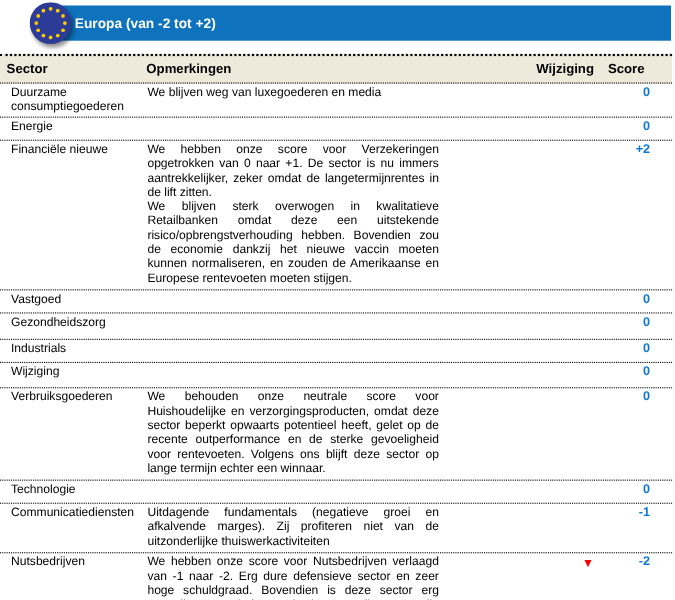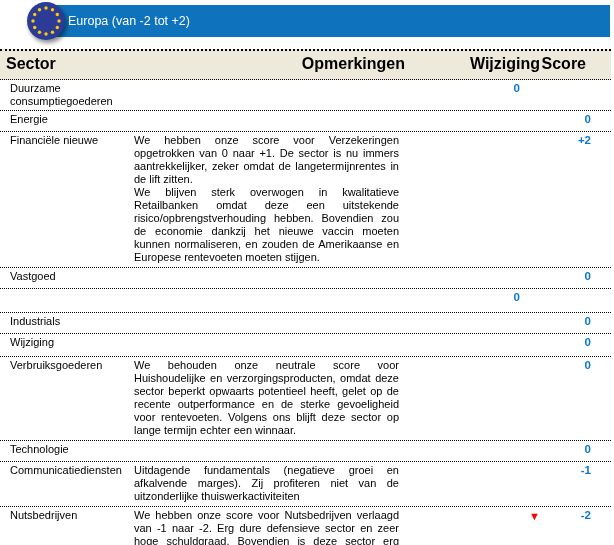--- a/index.html
+++ b/index.html
@@ -11,38 +11,38 @@
     position:relative;
     overflow:hidden;
     color:#000;
   }
   .titlebar{
     position:absolute; left:36px; top:5px; width:574px; height:32px;
     background:var(--accent,#0e72bd);
     display:flex; align-items:center;
   }
   .title{
-    color:#fff; font-weight:normal; font-size:12.5px; padding-left:32px;
+    color:#fff; font-weight:bold; font-size:12.5px; padding-left:32px;
     white-space:nowrap;
   }
   .euflag{
     position:absolute; left:27px; top:2px;
     filter:drop-shadow(2px 3px 2px rgba(0,0,0,.45));
   }
   .table{ position:absolute; left:0; top:49px; width:611px; }
   .thead{
     display:grid; grid-template-columns:133px 272px 135px 71px;
     background:var(--header-bg,#edeadb);
     border-top:2px dotted #000;
     border-bottom:1px dotted #000;
-    font-weight:bold; font-size:16px;
+    font-weight:bold; font-size:12px;
     padding:4px 0 6px;
   }
   .thead .h-sector{ padding-left:6px; }
-  .thead .h-opm{ text-align:right; }
+  .thead .h-opm{ text-align:left; }
   .thead .h-wijz{ text-align:right; }
   .thead .h-score{ text-align:right; padding-right:25px; }
   .row{
     display:grid; grid-template-columns:133px 272px 135px 71px;
     border-bottom:1px dotted #000;
     font-size:11px; line-height:13px;
     min-height:21px;
   }
   #rows .row:nth-child(1){ min-height:31px; }
   #rows .row:nth-child(5){ min-height:24px; }
@@ -87,20 +87,23 @@
 <div class="table">
   <div class="thead">
     <div class="h-sector">Sector</div>
     <div class="h-opm">Opmerkingen</div>
     <div class="h-wijz">Wijziging</div>
     <div class="h-score">Score</div>
   </div>
   <div id="rows">
       <div class="row">
         <div class="c-sector">Duurzame consumptiegoederen</div>
+        <div class="c-opm">
+          <p>We blijven weg van luxegoederen en media</p>
+        </div>
         <div class="c-wijz"></div>
         <div class="c-score">0</div>
       </div>
       <div class="row">
         <div class="c-sector">Energie</div>
         <div class="c-opm"></div>
         <div class="c-wijz"></div>
         <div class="c-score">0</div>
       </div>
       <div class="row">
@@ -112,20 +115,21 @@
         <div class="c-wijz"></div>
         <div class="c-score">+2</div>
       </div>
       <div class="row">
         <div class="c-sector">Vastgoed</div>
         <div class="c-opm"></div>
         <div class="c-wijz"></div>
         <div class="c-score">0</div>
       </div>
       <div class="row">
+        <div class="c-sector">Gezondheidszorg</div>
         <div class="c-opm"></div>
         <div class="c-wijz"></div>
         <div class="c-score">0</div>
       </div>
       <div class="row">
         <div class="c-sector">Industrials</div>
         <div class="c-opm"></div>
         <div class="c-wijz"></div>
         <div class="c-score">0</div>
       </div>

